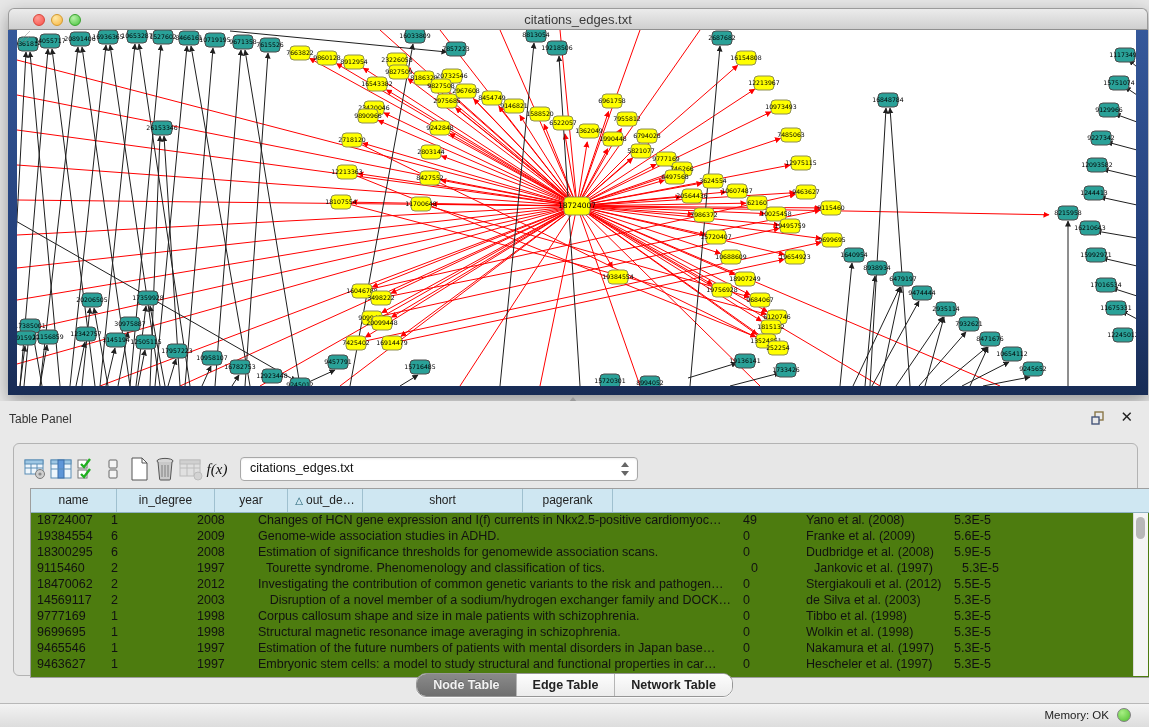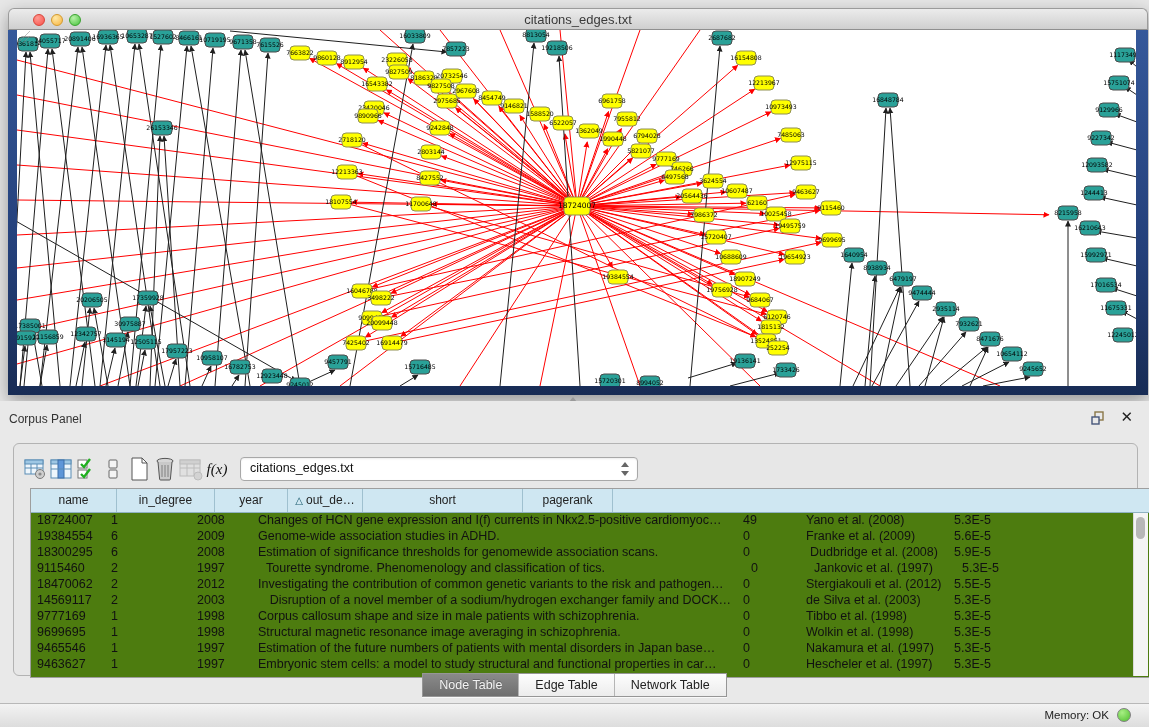--- a/index.html
+++ b/index.html
@@ -57,21 +57,21 @@
   .th{box-sizing:border-box;border-right:1px solid #9fc0cf;font-size:12px;color:#222;
     text-align:center;line-height:22px;overflow:hidden;white-space:nowrap;}
   .rows{position:absolute;left:0;top:23px;right:15px;bottom:0;overflow:hidden;}
   .tr{display:flex;height:16px;line-height:16px;font-size:12.5px;color:#111;}
   .td{box-sizing:border-box;padding:0 6px;overflow:hidden;white-space:nowrap;text-overflow:clip;}
   .sort-tri{display:inline-block;margin-right:3px;font-size:10px;color:#1b5b6e;}
   .vscroll{position:absolute;right:1px;top:24px;width:14px;bottom:1px;background:#f4f4f4;border-left:1px solid #d9d9d9;}
   .vthumb{position:absolute;left:2px;top:4px;width:9px;height:22px;border-radius:5px;background:#b7b7b7;}
   
   .tabs{position:absolute;left:0;top:673px;width:1149px;height:26px;display:flex;justify-content:center;}
-  .seg{display:flex;border:1px solid #969696;border-radius:0;overflow:hidden;height:22px;background:#fbfbfb;box-shadow:0 1px 0 rgba(255,255,255,.7);}
+  .seg{display:flex;border:1px solid #969696;border-radius:10px;overflow:hidden;height:22px;background:#fbfbfb;box-shadow:0 1px 0 rgba(255,255,255,.7);font-weight:bold;}
   .seg-item{padding:0 16px;font-size:12.5px;line-height:22px;color:#222;border-right:1px solid #b5b5b5;background:linear-gradient(#fdfdfd,#ececec);}
   .seg-item:last-child{border-right:0;}
   .seg-item.active{background:linear-gradient(#8a8a8a,#6f6f6f);color:#f2f2f2;text-shadow:0 -1px 0 rgba(0,0,0,.25);}
   
   .statusbar{position:absolute;left:0;top:703px;width:1149px;height:24px;
     background:linear-gradient(#f3f3f3,#dcdcdc);border-top:1px solid #b8b8b8;}
   .mem-label{position:absolute;right:40px;top:5px;font-size:11.5px;color:#222;}
   .mem-dot{position:absolute;right:18px;top:4px;width:14px;height:14px;border-radius:50%;
     background:radial-gradient(circle at 35% 30%,#a8ef84,#4fbf2e);border:1px solid #7f7f7f;box-sizing:border-box;}
 </style>
@@ -518,21 +518,21 @@
       <svg class="resize-grip" viewBox="0 0 14 14">
         <path d="M13 1 L1 13 M13 6 L6 13 M13 11 L11 13" stroke="#8a8a8a" stroke-width="1" fill="none"></path>
       </svg>
     </div>
   </div>
 </div>
 
 <div class="splitter-caret"></div>
 
 <div class="tp-header">
-  <span class="tp-title">Corpus Panel</span>
+  <span class="tp-title">Table Panel</span>
   <svg class="tp-float" viewBox="0 0 14 14">
     <rect x="4" y="1" width="8" height="8" fill="none" stroke="#8a7748" stroke-width="1.4"></rect>
     <rect x="1" y="6" width="7" height="7" fill="#e9e9e9" stroke="#46567a" stroke-width="1.4"></rect>
   </svg>
   <span class="tp-close">✕</span>
 </div>
 
 <div class="tp-body">
   <div class="inner-panel">
     <div class="toolbar">
@@ -625,21 +625,21 @@
             <div class="td" style="width: 63px;">0</div>
             <div class="td" style="width: 148px;">Franke et al. (2009)</div>
             <div class="td" style="width: 78px;">5.6E-5</div>
           </div>
           <div class="tr">
             <div class="td" style="width: 74px;">18300295</div>
             <div class="td" style="width: 86px;">6</div>
             <div class="td" style="width: 61px;">2008</div>
             <div class="td" style="width: 485px;">Estimation of significance thresholds for genomewide association scans.</div>
             <div class="td" style="width: 63px;">0</div>
-            <div class="td" style="width: 148px; text-align: center;">Dudbridge et al. (2008)</div>
+            <div class="td" style="width: 148px;">Dudbridge et al. (2008)</div>
             <div class="td" style="width: 78px;">5.9E-5</div>
           </div>
           <div class="tr">
             <div class="td" style="width: 74px;">9115460</div>
             <div class="td" style="width: 86px;">2</div>
             <div class="td" style="width: 61px;">1997</div>
             <div class="td" style="width: 485px; margin-left: 8px;">Tourette syndrome. Phenomenology and classification of tics.</div>
             <div class="td" style="width: 63px;">0</div>
             <div class="td" style="width: 148px;">Jankovic et al. (1997)</div>
             <div class="td" style="width: 78px;">5.3E-5</div>

